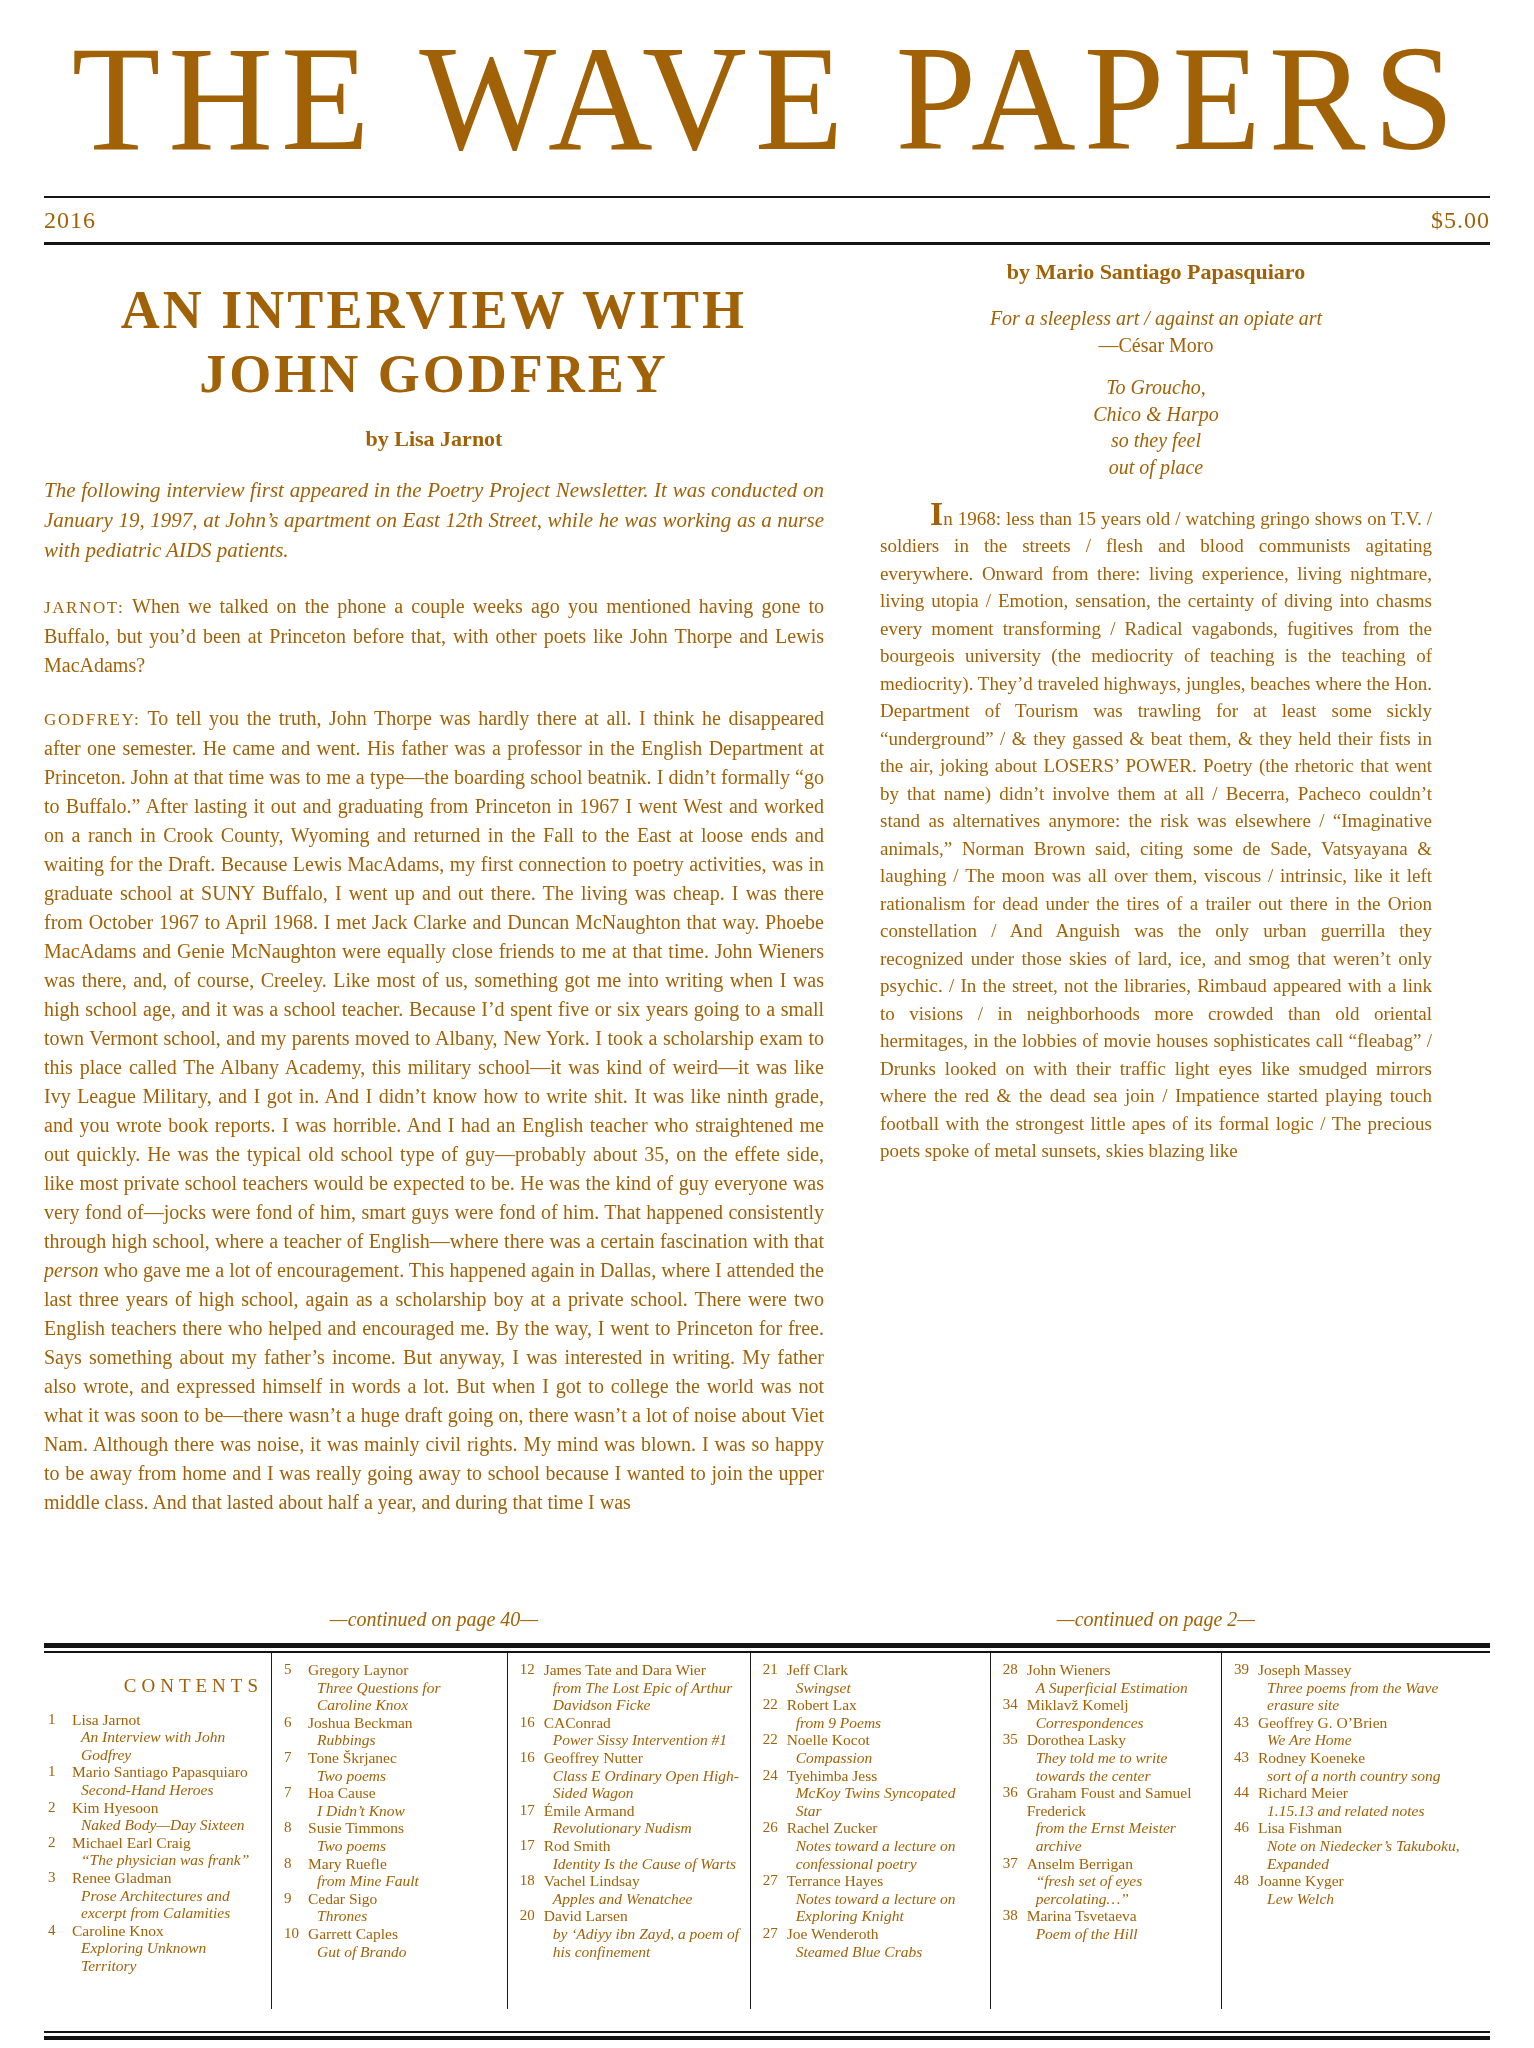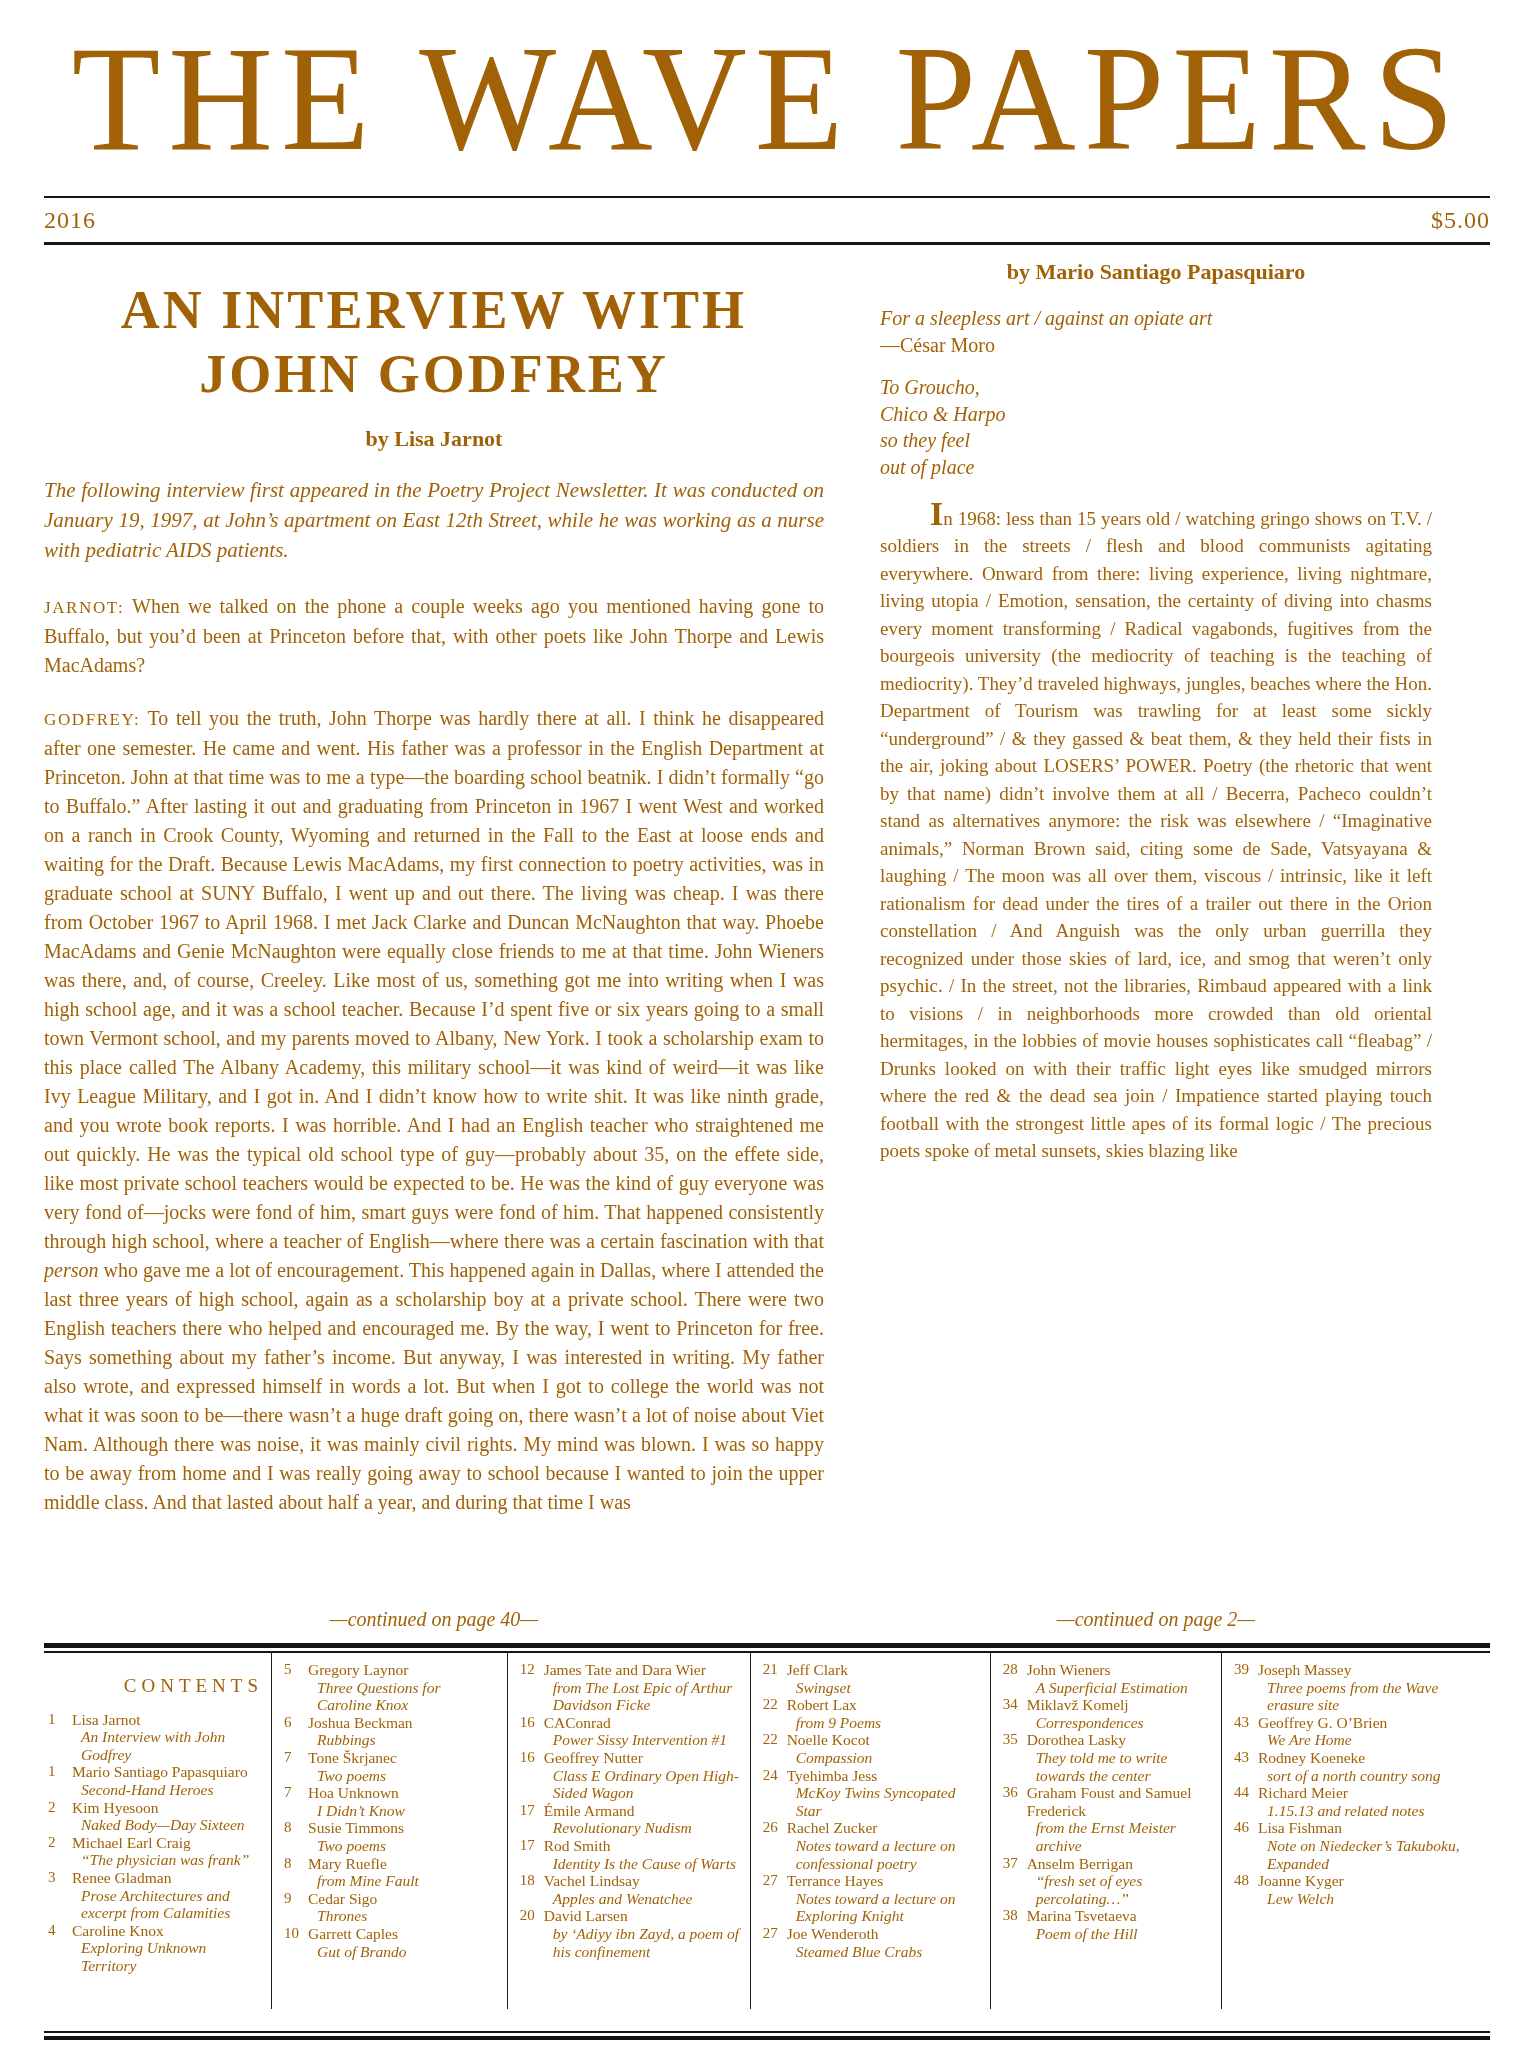--- a/index.html
+++ b/index.html
@@ -35,21 +35,21 @@
   .byline{text-align:center;font-weight:700;font-size:22px;margin:20px 0 24px;}
   .article-right .byline{margin:14px 0 20px;}
   .intro{font-style:italic;font-size:21px;line-height:1.42;text-align:justify;margin:0 0 26px;}
   .qa{font-size:20px;line-height:29px;text-align:justify;margin:0 0 24px;}
   .speaker{font-size:17px;letter-spacing:1.6px;}
   .it{font-style:italic;}
   .continued{
     position:absolute;left:0;right:0;bottom:0;margin:0;text-align:center;
     font-style:italic;font-size:20px;background:#fff;padding:8px 0 12px;
   }
-  .epigraph{font-size:20px;margin:0 0 16px;}
+  .epigraph{text-align:center;font-size:20px;margin:0 0 16px;}
   .ep-line{font-style:italic;line-height:1.33;}
   .ep-attr{line-height:1.33;}
   .body-text{font-size:19px;line-height:27.5px;text-align:justify;text-indent:50px;margin:14px 0 0;}
   .initcap{font-size:34px;font-weight:700;line-height:1;}
   
   .toc-rule{border-top:5px solid #141414;border-bottom:2px solid #141414;height:3px;}
   .toc{display:flex;height:356px;overflow:hidden;}
   .toc-col{box-sizing:border-box;padding:8px 8px 0 12px;font-size:15.5px;line-height:17.6px;flex:none;}
   .toc-col:first-child{padding-left:4px;}
   .toc-col + .toc-col{border-left:1.5px solid #1d1d1d;}
@@ -182,21 +182,21 @@
         <div class="toc-entry">
           <span class="toc-num">7</span>
           <span class="toc-body">
             <span class="toc-author">Tone Škrjanec</span>
             <span class="toc-title">Two poems</span>
           </span>
         </div>
         <div class="toc-entry">
           <span class="toc-num">7</span>
           <span class="toc-body">
-            <span class="toc-author">Hoa Unknown</span>
+            <span class="toc-author">Hoa Cause</span>
             <span class="toc-title">I Didn’t Know</span>
           </span>
         </div>
         <div class="toc-entry">
           <span class="toc-num">8</span>
           <span class="toc-body">
             <span class="toc-author">Susie Timmons</span>
             <span class="toc-title">Two poems</span>
           </span>
         </div>

